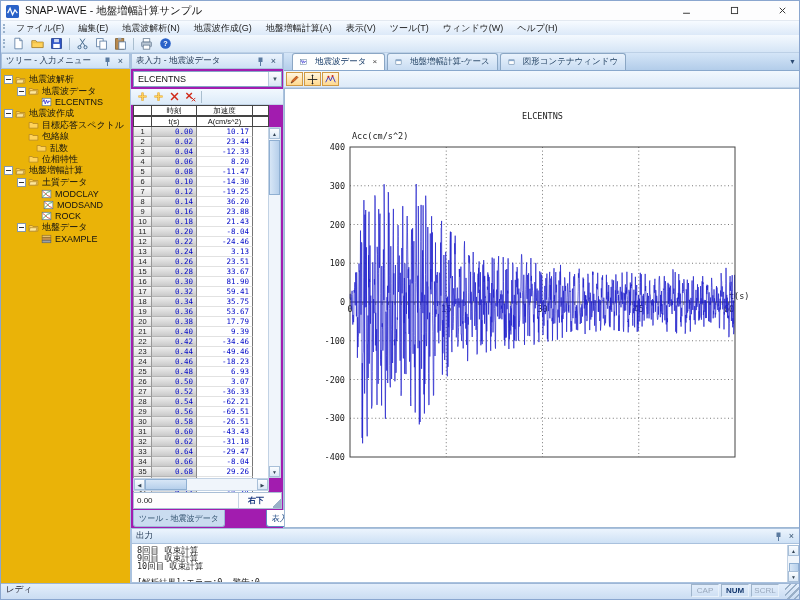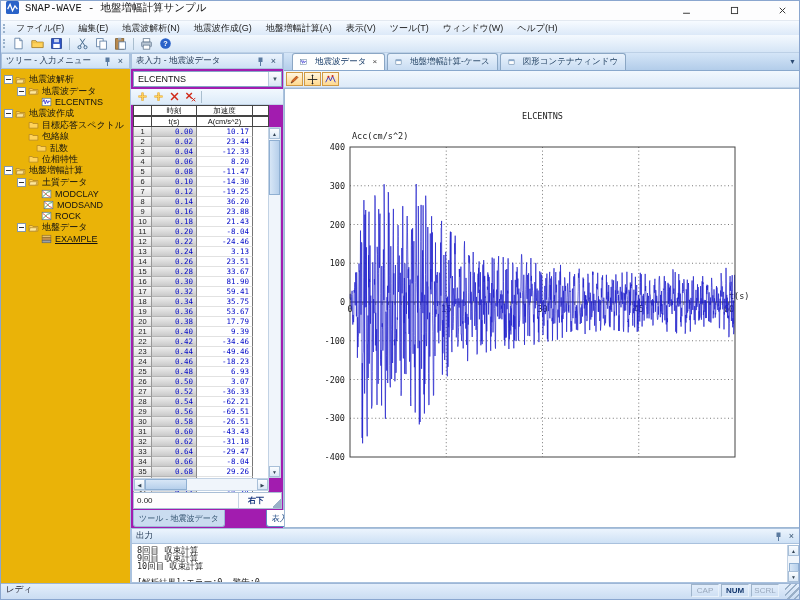--- a/index.html
+++ b/index.html
@@ -1,21 +1,21 @@
 <!DOCTYPE html>
 <html><head>
 <meta charset="utf-8">
 <style>
   html,body{margin:0;padding:0;background:#505a66;}
   *{box-sizing:border-box;}
   .win{position:relative;width:800px;height:600px;background:#fff;overflow:hidden;
        font-family:"Liberation Sans","DejaVu Sans",sans-serif;border:1px solid #8aa6cf;}
   
   .titlebar{position:absolute;left:0;top:0;width:100%;height:20px;background:#fdfdfe;
-            border-bottom:1px solid #e3e9f1;display:flex;font-family:Liberation Mono, monospace;}
+            border-bottom:1px solid #e3e9f1;display:flex;align-items:center;}
   .app-icon{width:13px;height:13px;margin:0 6px 0 5px;flex:0 0 auto;}
   .title-text{font-size:10.5px;color:#111;}
   .win-controls{margin-left:auto;display:flex;align-items:center;height:100%;}
   .win-btn{width:26px;height:16px;display:flex;align-items:center;justify-content:center;margin-right:22px;}
   .win-btn:last-child{margin-right:4px;}
   .win-btn svg{width:11px;height:11px;}
   
   .menubar{position:absolute;left:0;top:20px;width:100%;height:14px;display:flex;align-items:center;
            background:linear-gradient(#f7fbff,#dce9f8);font-size:9px;color:#222;}
   .menu-item{padding:0 7px;line-height:14px;}
@@ -369,21 +369,21 @@
         <div class="tree-row" style="padding-left: 16px;">
           <span class="tw-exp"></span>
           <span style="width: 11px; height: 10px; margin-right: 3px; flex: 0 0 11px; display: inline-flex;">
             <svg viewBox="0 0 16 16" width="11" height="10">
               <path d="M1 4h5l1 1.6h8V13H1z" fill="#ffd35c" stroke="#a3781e"></path>
               <path d="M2.5 7.5h11L12 13H1z" fill="#ffe79a" stroke="#a3781e"></path>
             </svg>
           </span>
           <span>地盤データ</span>
         </div>
-        <div class="tree-row" style="padding-left: 29px; text-decoration: underline;">
+        <div class="tree-row" style="padding-left: 29px;">
           <span class="tw-spc"></span>
           <span style="width: 11px; height: 10px; margin-right: 3px; flex: 0 0 11px; display: inline-flex;">
             <svg viewBox="0 0 16 16" width="11" height="10">
               <rect x="1" y="2" width="14" height="4" fill="#e8c06a" stroke="#8a6a2a"></rect>
               <rect x="1" y="6" width="14" height="4" fill="#c89050" stroke="#8a6a2a"></rect>
               <rect x="1" y="10" width="14" height="4" fill="#9aa0a8" stroke="#5a6066"></rect>
             </svg>
           </span>
           <span>EXAMPLE</span>
         </div>

